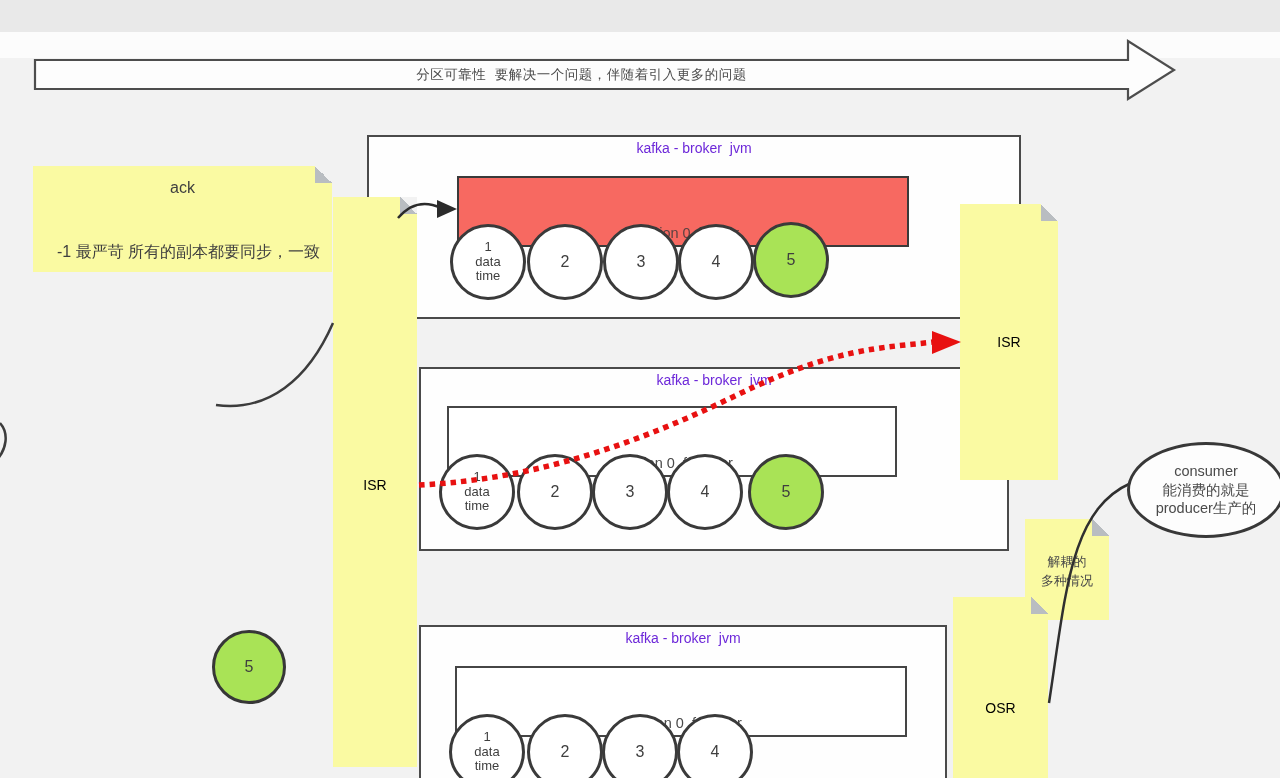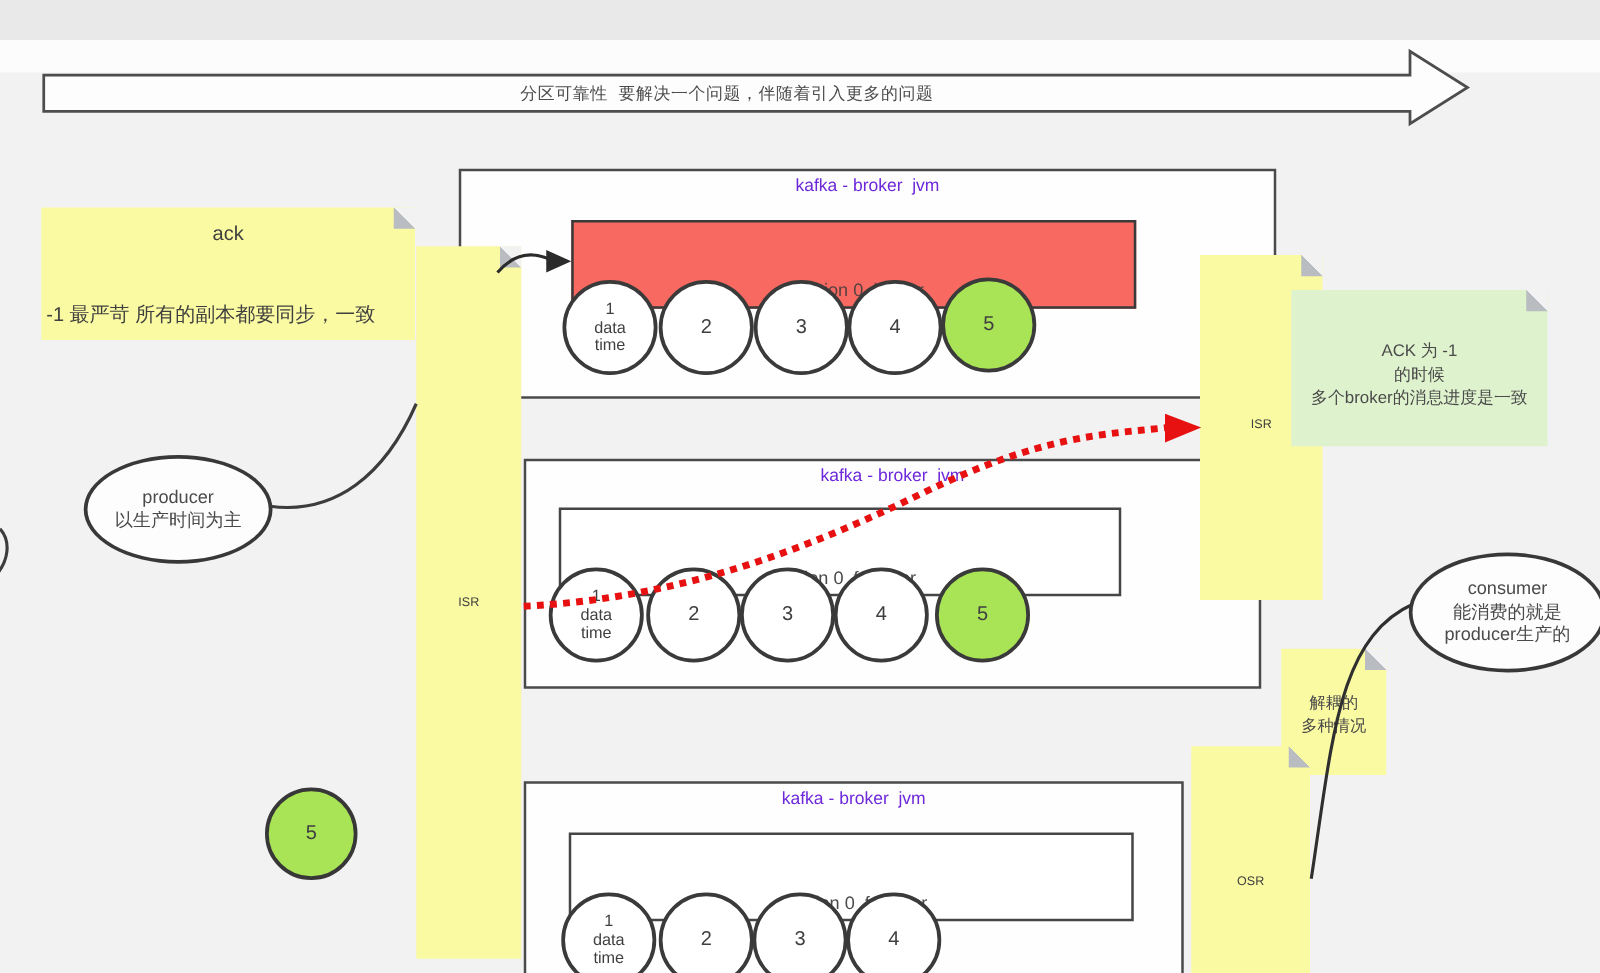--- a/index.html
+++ b/index.html
@@ -31,21 +31,21 @@
   }
   .msg.small{font-size:13px;line-height:1.12;}
   .msg.green{background:#a9e356;}
   .note{position:absolute;background:#fafaa2;z-index:10;}
   .note .fold{
     position:absolute;top:0;right:0;width:17px;height:17px;
     background:linear-gradient(to bottom left,#f2f2f2 50%,#b9bdc1 50%);
   }
   .note .fold.on-yellow{background:linear-gradient(to bottom left,#fafaa2 50%,#b9bdc1 50%);}
   .note.green-note{background:#def2cd;}
-  .note-label{position:absolute;left:0;width:100%;text-align:center;font-size:10px;color:#404040;}
+  .note-label{position:absolute;left:0;width:100%;text-align:center;font-size:14px;color:#000000;}
   .note-body{position:absolute;width:100%;text-align:center;white-space:pre-line;color:#4a4a4a;}
   .ellipse{
     position:absolute;border:3px solid #383838;border-radius:50%;background:#fdfdfd;
     display:flex;align-items:center;justify-content:center;text-align:center;
     font-size:14.5px;line-height:1.28;white-space:pre-line;z-index:25;box-sizing:border-box;
   }
   .floating-msg{
     position:absolute;left:212px;top:598px;width:74px;height:74px;border-radius:50%;
     background:#a9e356;border:3px solid #373737;box-sizing:border-box;z-index:25;
     display:flex;align-items:center;justify-content:center;font-size:16px;color:#3f3f3f;
@@ -102,39 +102,33 @@
 data
 time</div>
     <div class="msg" style="left:106px;top:87px;">2</div>
     <div class="msg" style="left:181px;top:87px;">3</div>
     <div class="msg" style="left:256px;top:87px;">4</div>
   </div>
 
   <div class="note" style="left:33px;top:134px;width:299px;height:106px;">
     <div class="fold"></div>
     <div class="note-label bold" style="top:13px;font-size:16px;color:#3f3f3f;">ack</div>
-    <div class="note-body bold" style="top:76px;font-size:16px;text-align:left;padding-left:4px;width:calc(100% - 11px);color:#3f3f3f;">-1 最严苛 所有的副本都要同步，一致</div>
+    <div class="note-body bold" style="top:76px;font-size:16px;text-align:left;padding-left:24px;width:calc(100% - 11px);color:#3f3f3f;">-1 最严苛 所有的副本都要同步，一致</div>
   </div>
 
   <div class="note" style="left:333px;top:165px;width:84px;height:570px;">
     <div class="fold"></div>
     <div class="note-label" style="top:280px;">ISR</div>
   </div>
 
   <div class="note" style="left:960px;top:172px;width:98px;height:276px;">
     <div class="fold"></div>
     <div class="note-label" style="top:130px;">ISR</div>
   </div>
 
-  <div class="note green-note" style="left:1033px;top:200px;width:205px;height:125px;">
-    <div class="fold"></div>
-    <div class="note-body" style="top:40px;font-size:13.5px;line-height:1.38;">ACK 为 -1
-的时候
-多个broker的消息进度是一致</div>
-  </div>
 
   <div class="note" style="left:1025px;top:487px;width:84px;height:101px;">
     <div class="fold"></div>
     <div class="note-body" style="top:34px;font-size:13px;line-height:1.45;">解耦的
 多种情况</div>
   </div>
 
   <div class="note" style="left:953px;top:565px;width:95px;height:213px;">
     <div class="fold on-yellow"></div>
     <div class="note-label" style="top:103px;">OSR</div>
@@ -148,24 +142,20 @@
     <path d="M 216 373 C 268 380, 308 348, 333 291" fill="none" stroke="#3c3c3c" stroke-width="2.5"></path>
 
     <path d="M 1131 451 C 1070 478, 1066 560, 1049 671" fill="none" stroke="#2f2f2f" stroke-width="2.5"></path>
 
     <path d="M -4 429 C 7 417, 9 401, 0 391" fill="none" stroke="#3c3c3c" stroke-width="2.5"></path>
 
     <path d="M 419 453 C 540 447, 640 410, 737 363 S 880 316, 934 310" fill="none" stroke="#e81111" stroke-width="5.5" stroke-dasharray="5.5 5"></path>
     <polygon points="932,299 961,310 932,322" fill="#e81111"></polygon>
   </svg>
 
-  <div class="ellipse" style="left:67px;top:332px;width:151px;height:87px;">
-    <span style="white-space:pre-line;">producer
-以生产时间为主</span>
-  </div>
   <div class="ellipse" style="left:1127px;top:410px;width:158px;height:96px;">
     <span style="white-space:pre-line;">consumer
 能消费的就是
 producer生产的</span>
   </div>
 
   <div class="floating-msg">5</div>
 
 
 </div>

